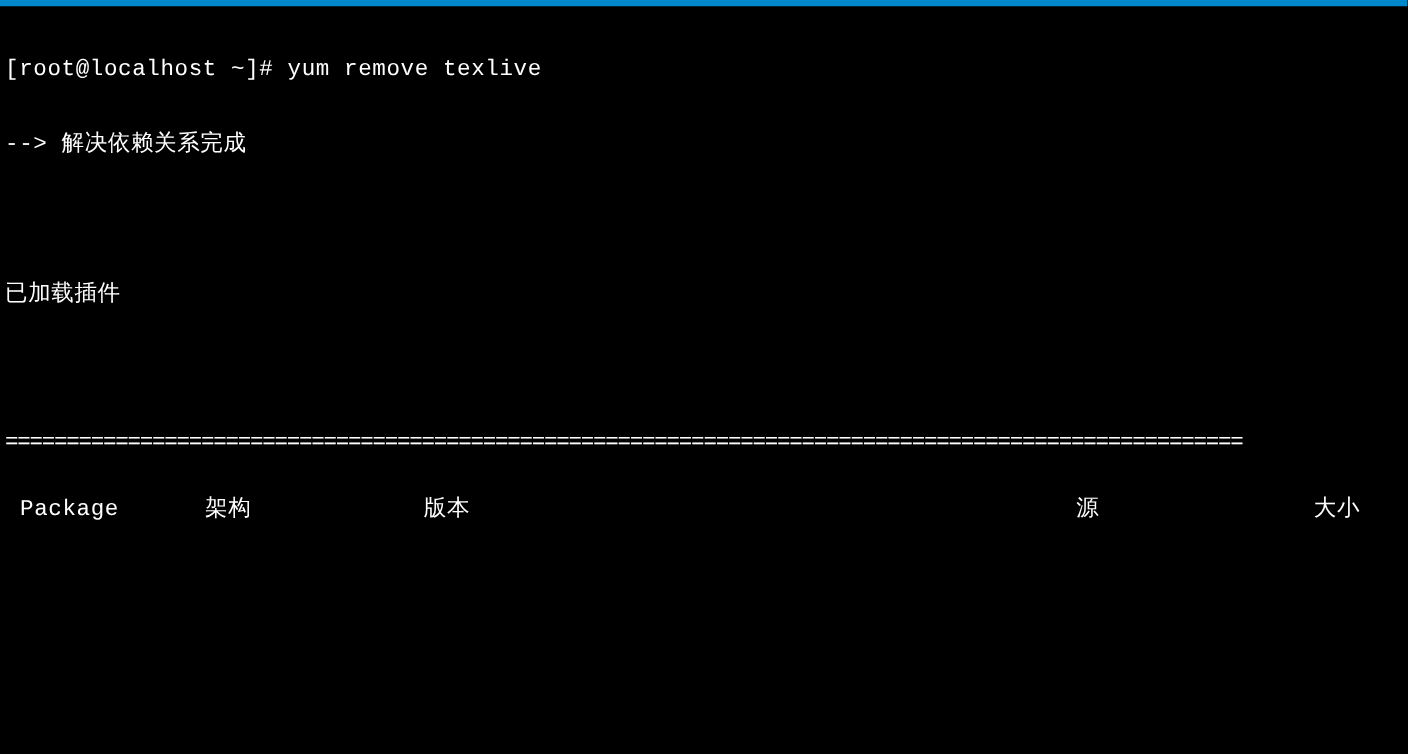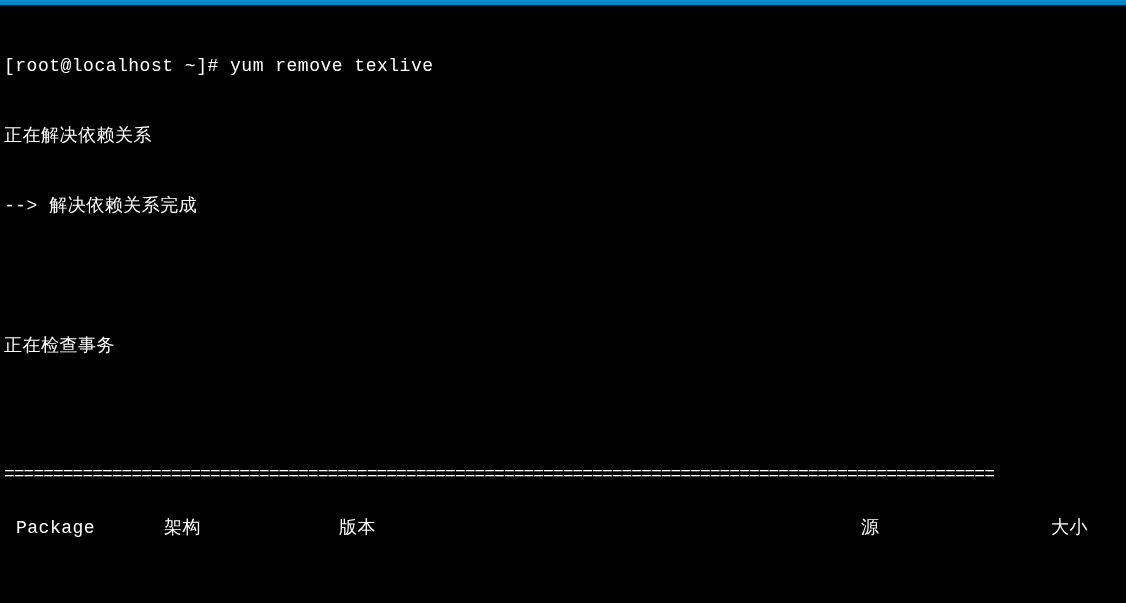--- a/index.html
+++ b/index.html
@@ -46,32 +46,31 @@
       text-align: right;
     }
     .divider {
       overflow: hidden;
       white-space: nowrap;
       letter-spacing: -1px;
       margin-top: 4px;
       margin-bottom: -2px;
     }
     .line {
-      margin-top: 16px;
+      margin-top: 6px;
     }
   </style>
 </head>
 <body>
 
 <div class="terminal">
 <div class="line"><span>[root@localhost ~]# </span><span>yum remove texlive</span></div>
-<div class="line">正在解决依赖关系</div>
 <div class="line">--&gt; 解决依赖关系完成</div>
 <div class="line">&nbsp;</div>
-<div class="line">正在检查事务</div>
+<div class="line">已加载插件</div>
 <div class="line">&nbsp;</div>
 <div class="divider">=====================================================================================================</div>
 <div class="header-row">
 <span class="col-package">Package</span><span class="col-arch">架构</span><span class="col-version">版本</span><span class="col-repo">源</span><span class="col-size">大小</span>
 </div>
 
 
 
 
 

